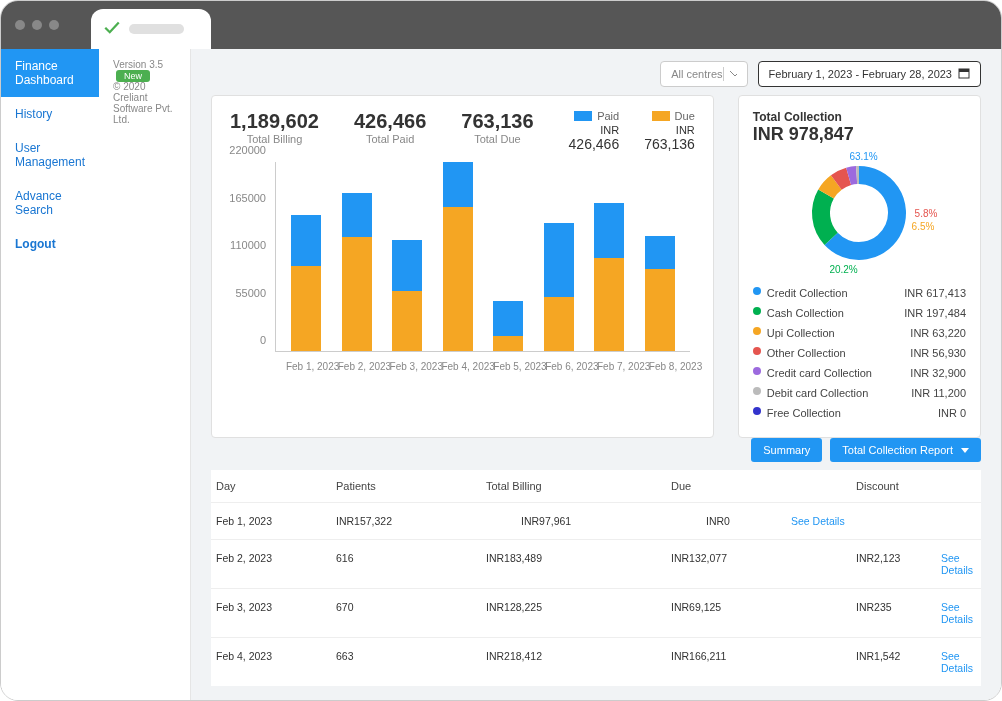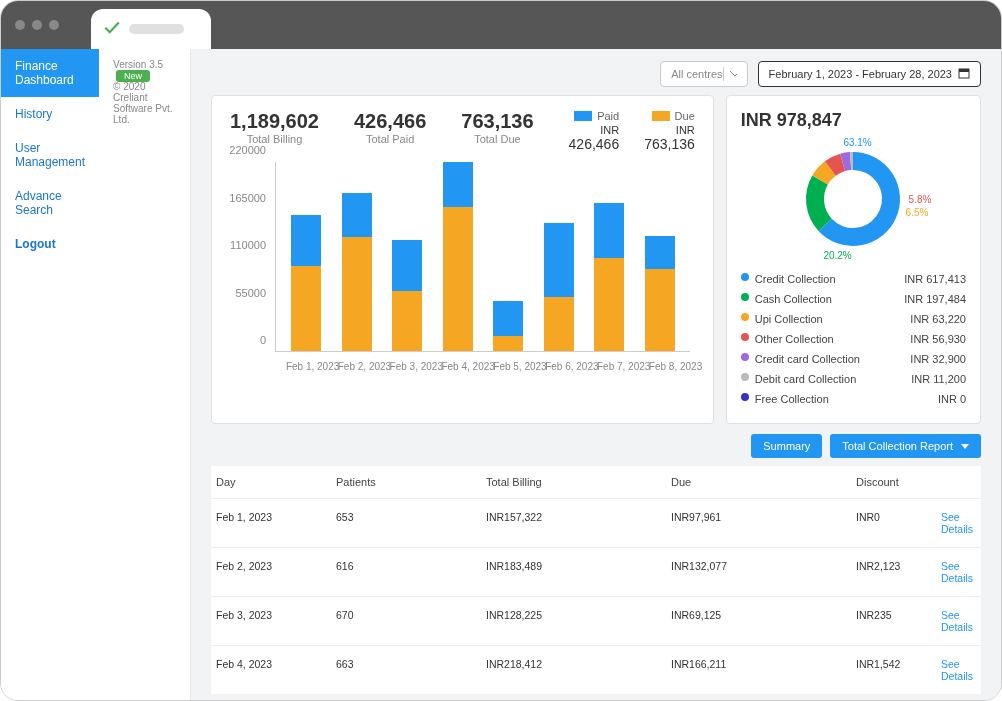--- a/index.html
+++ b/index.html
@@ -16,21 +16,21 @@
 .nav-item{padding:10px 14px;color:#1976d2;cursor:pointer}
 .nav-item.active{background:#2196f3;color:#fff}
 .nav-item.logout{font-weight:600}
 .version-box{padding:10px 14px;font-size:10px;color:#888}
 .version-box .new{background:#4caf50;color:#fff;padding:1px 8px;border-radius:3px;font-size:9px;margin-left:3px}
 .main{flex:1;padding:12px 20px 0 20px;overflow:hidden}
 .topbar{display:flex;justify-content:flex-end;gap:10px;margin-bottom:8px}
 .select{border:1px solid #ccc;border-radius:4px;padding:5px 10px;font-size:11px;color:#888;background:#fff;display:flex;align-items:center;}
 .select .caret{width:14px;height:14px;border-left:1px solid #ccc;padding-left:6px;display:flex;align-items:center;justify-content:center}
 .daterange{border:1px solid #333;border-radius:4px;padding:5px 10px;font-size:11px;color:#333;background:#fff;display:flex;align-items:center;gap:6px}
-.panels{display:flex;gap:12px;margin-bottom:10px}
+.panels{display:flex;gap:24px;}
 .chart-panel{flex:1;background:#fff;border:1px solid #e0e0e0;border-radius:4px;padding:14px 18px}
 .stats-row{display:flex;gap:35px;margin-bottom:10px}
 .stat{text-align:center}
 .stat .big{font-size:20px;font-weight:700;color:#333}
 .stat .small{font-size:11px;color:#888}
 .legend-box{display:flex;gap:25px;margin-left:auto}
 .legend-item{text-align:right}
 .legend-top{font-size:11px;color:#666;display:flex;align-items:center;gap:5px;justify-content:flex-end}
 .sq{width:18px;height:10px}
 .legend-mid{font-size:11px;color:#333;margin-top:2px}
@@ -199,20 +199,21 @@
                 <div class="x-lab">Feb 4, 2023</div>
                 <div class="x-lab">Feb 5, 2023</div>
                 <div class="x-lab">Feb 6, 2023</div>
                 <div class="x-lab">Feb 7, 2023</div>
                 <div class="x-lab">Feb 8, 2023</div>
               </div>
           </div>
         </div>
 
         <div class="side-panel">
+          <div class="side-title">Total Collection</div>
           <div class="side-amount">INR 978,847</div>
           <div class="donut-wrap">
             <svg id="donut" width="120" height="120" viewBox="0 0 120 120">
                 <path d="M 60 22 A 38 38 0 1 1 32.13629684354272 85.83822839145193" stroke="#2196f3" stroke-width="18" fill="none"></path>
                 <path d="M 32.13629684354272 85.83822839145193 A 38 38 0 0 1 27.05131335574937 41.068965997099355" stroke="#00b050" stroke-width="18" fill="none"></path>
                 <path d="M 27.05131335574937 41.068965997099355 A 38 38 0 0 1 37.27961064381428 29.540454574906697" stroke="#f5a623" stroke-width="18" fill="none"></path>
                 <path d="M 37.27961064381428 29.540454574906697 A 38 38 0 0 1 49.627826450341615 23.44294847972874" stroke="#e5554f" stroke-width="18" fill="none"></path>
                 <path d="M 49.627826450341615 23.44294847972874 A 38 38 0 0 1 57.61396025788606 22.07498431972568" stroke="#9c6ade" stroke-width="18" fill="none"></path>
                 <path d="M 57.61396025788606 22.07498431972568 A 38 38 0 0 1 59.99999999999999 22" stroke="#bbb" stroke-width="18" fill="none"></path>
               </svg>
@@ -276,21 +277,20 @@
           <div class="c1">Day</div>
           <div class="c2">Patients</div>
           <div class="c3">Total Billing</div>
           <div class="c4">Due</div>
           <div class="c5">Discount</div>
           <div class="c6"></div>
         </div>
         <div id="tbody">
             <div class="trow">
               <div class="c1">Feb 1, 2023</div>
-              <div class="c2">653</div>
               <div class="c3">INR157,322</div>
               <div class="c4">INR97,961</div>
               <div class="c5">INR0</div>
               <div class="c6">See Details</div>
             </div>
             <div class="trow">
               <div class="c1">Feb 2, 2023</div>
               <div class="c2">616</div>
               <div class="c3">INR183,489</div>
               <div class="c4">INR132,077</div>

